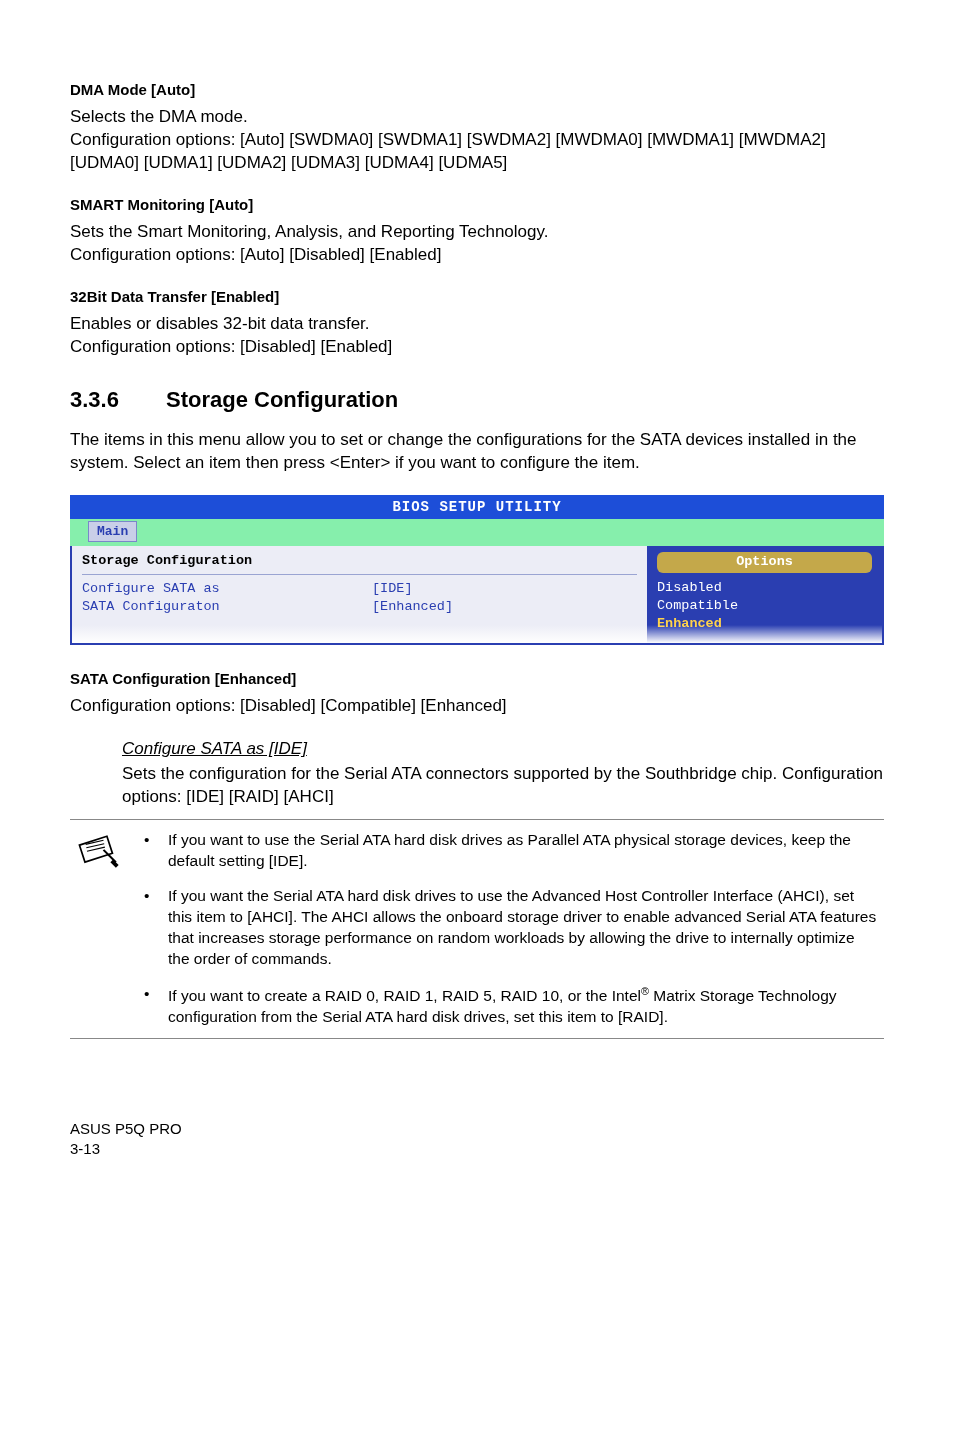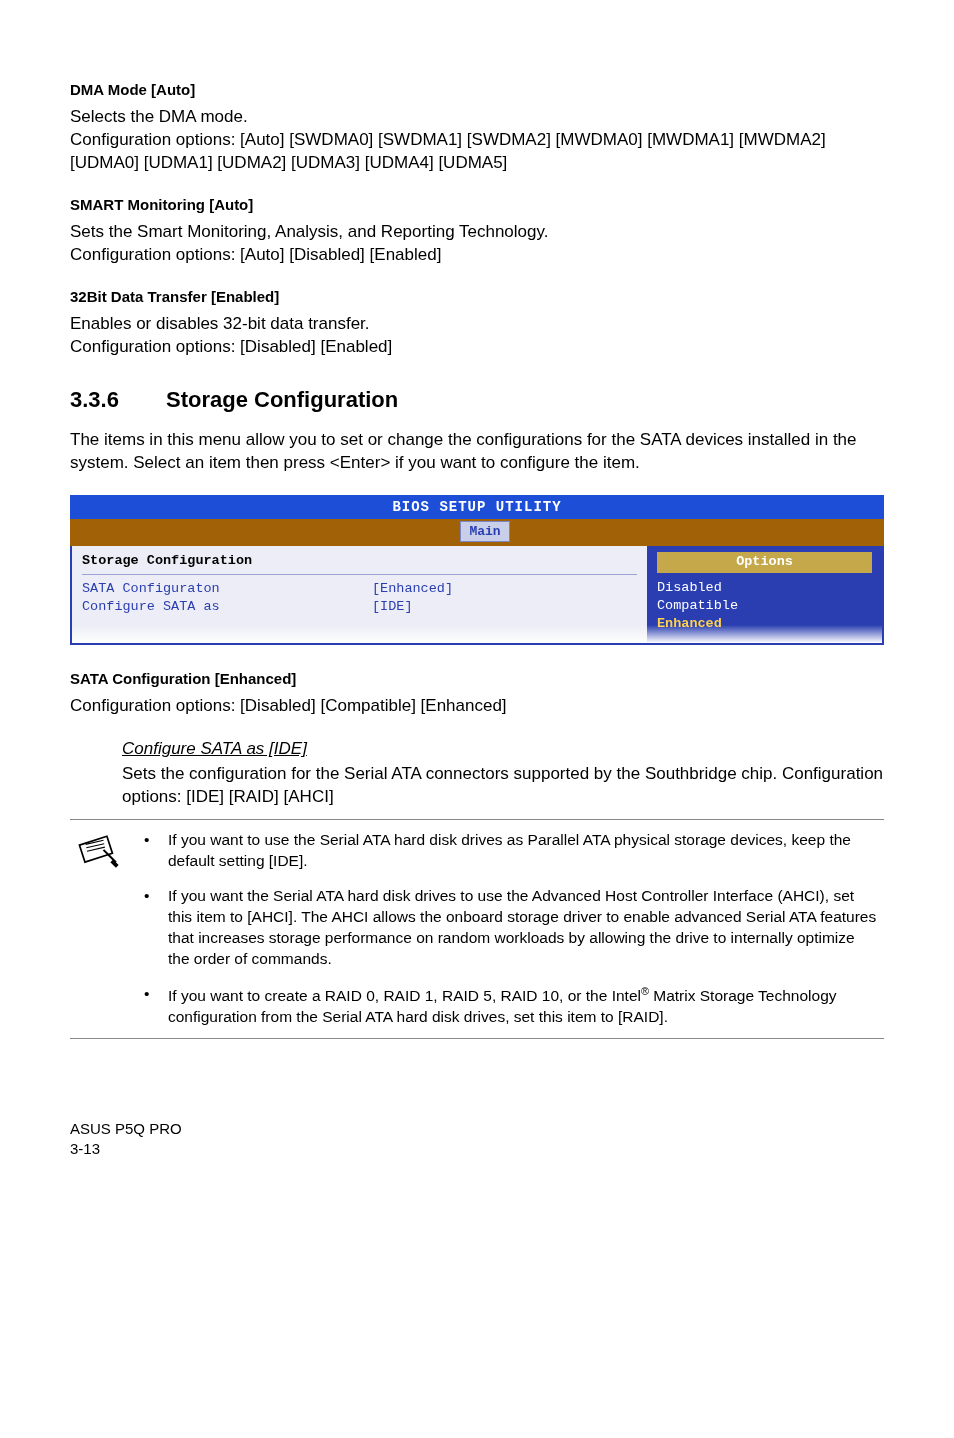--- a/index.html
+++ b/index.html
@@ -26,23 +26,22 @@
     background: #1d4ed8;
     color: #fff;
     font-family: "Courier New", monospace;
     font-weight: bold;
     font-size: 14px;
     text-align: center;
     padding: 3px 0 2px 0;
     letter-spacing: 1px;
   }
   .bios-tabrow {
-    background: #a16207;
-    padding: 0 8px 4px 24px;
-    text-align: center;
+    background: #86efac;
+    padding: 0 8px 4px 18px;
   }
   .bios-tab {
     display: inline-block;
     background: #c9cfe8;
     color: #2a3eb1;
     font-family: "Courier New", monospace;
     font-weight: bold;
     font-size: 13px;
     padding: 1px 8px;
     border: 1px solid #7a87c9;
@@ -80,20 +79,21 @@
     font-family: "Courier New", monospace;
     font-size: 13.5px;
   }
   .bios-opt-title {
     background: #c4a84a;
     color: #fff;
     padding: 1px 0;
     text-align: center;
     font-weight: bold;
     margin-bottom: 6px;
+    border-radius: 6px;
   }
   .bios-opt-line { color: #fff; }
   .bios-opt-line.enh { color: #ffd24a; font-weight: bold; }
   .bios-fade {
     position: absolute;
     left: 0; right: 0; bottom: 0;
     height: 18px;
     background: linear-gradient(to top, #fff, rgba(255,255,255,0));
     pointer-events: none;
   }
@@ -159,26 +159,26 @@
 
 <div class="bios-box">
   <div class="bios-titlebar">BIOS SETUP UTILITY</div>
   <div class="bios-tabrow">
     <span class="bios-tab">Main</span>
   </div>
   <div class="bios-body">
     <div class="bios-left">
       <div class="bios-left-header">Storage Configuration</div>
       <div class="bios-row">
+        <span class="label"> Configure SATA as</span>
+        <span class="val">[IDE]</span>
+      </div>
+      <div class="bios-row">
         <span class="label">SATA Configuraton</span>
         <span class="val">[Enhanced]</span>
-      </div>
-      <div class="bios-row">
-        <span class="label"> Configure SATA as</span>
-        <span class="val">[IDE]</span>
       </div>
       <div style="height:10px"></div>
     </div>
     <div class="bios-right">
       <div class="bios-opt-title">Options</div>
       <div class="bios-opt-line">Disabled</div>
       <div class="bios-opt-line">Compatible</div>
       <div class="bios-opt-line enh">Enhanced</div>
     </div>
     <div class="bios-fade"></div>

